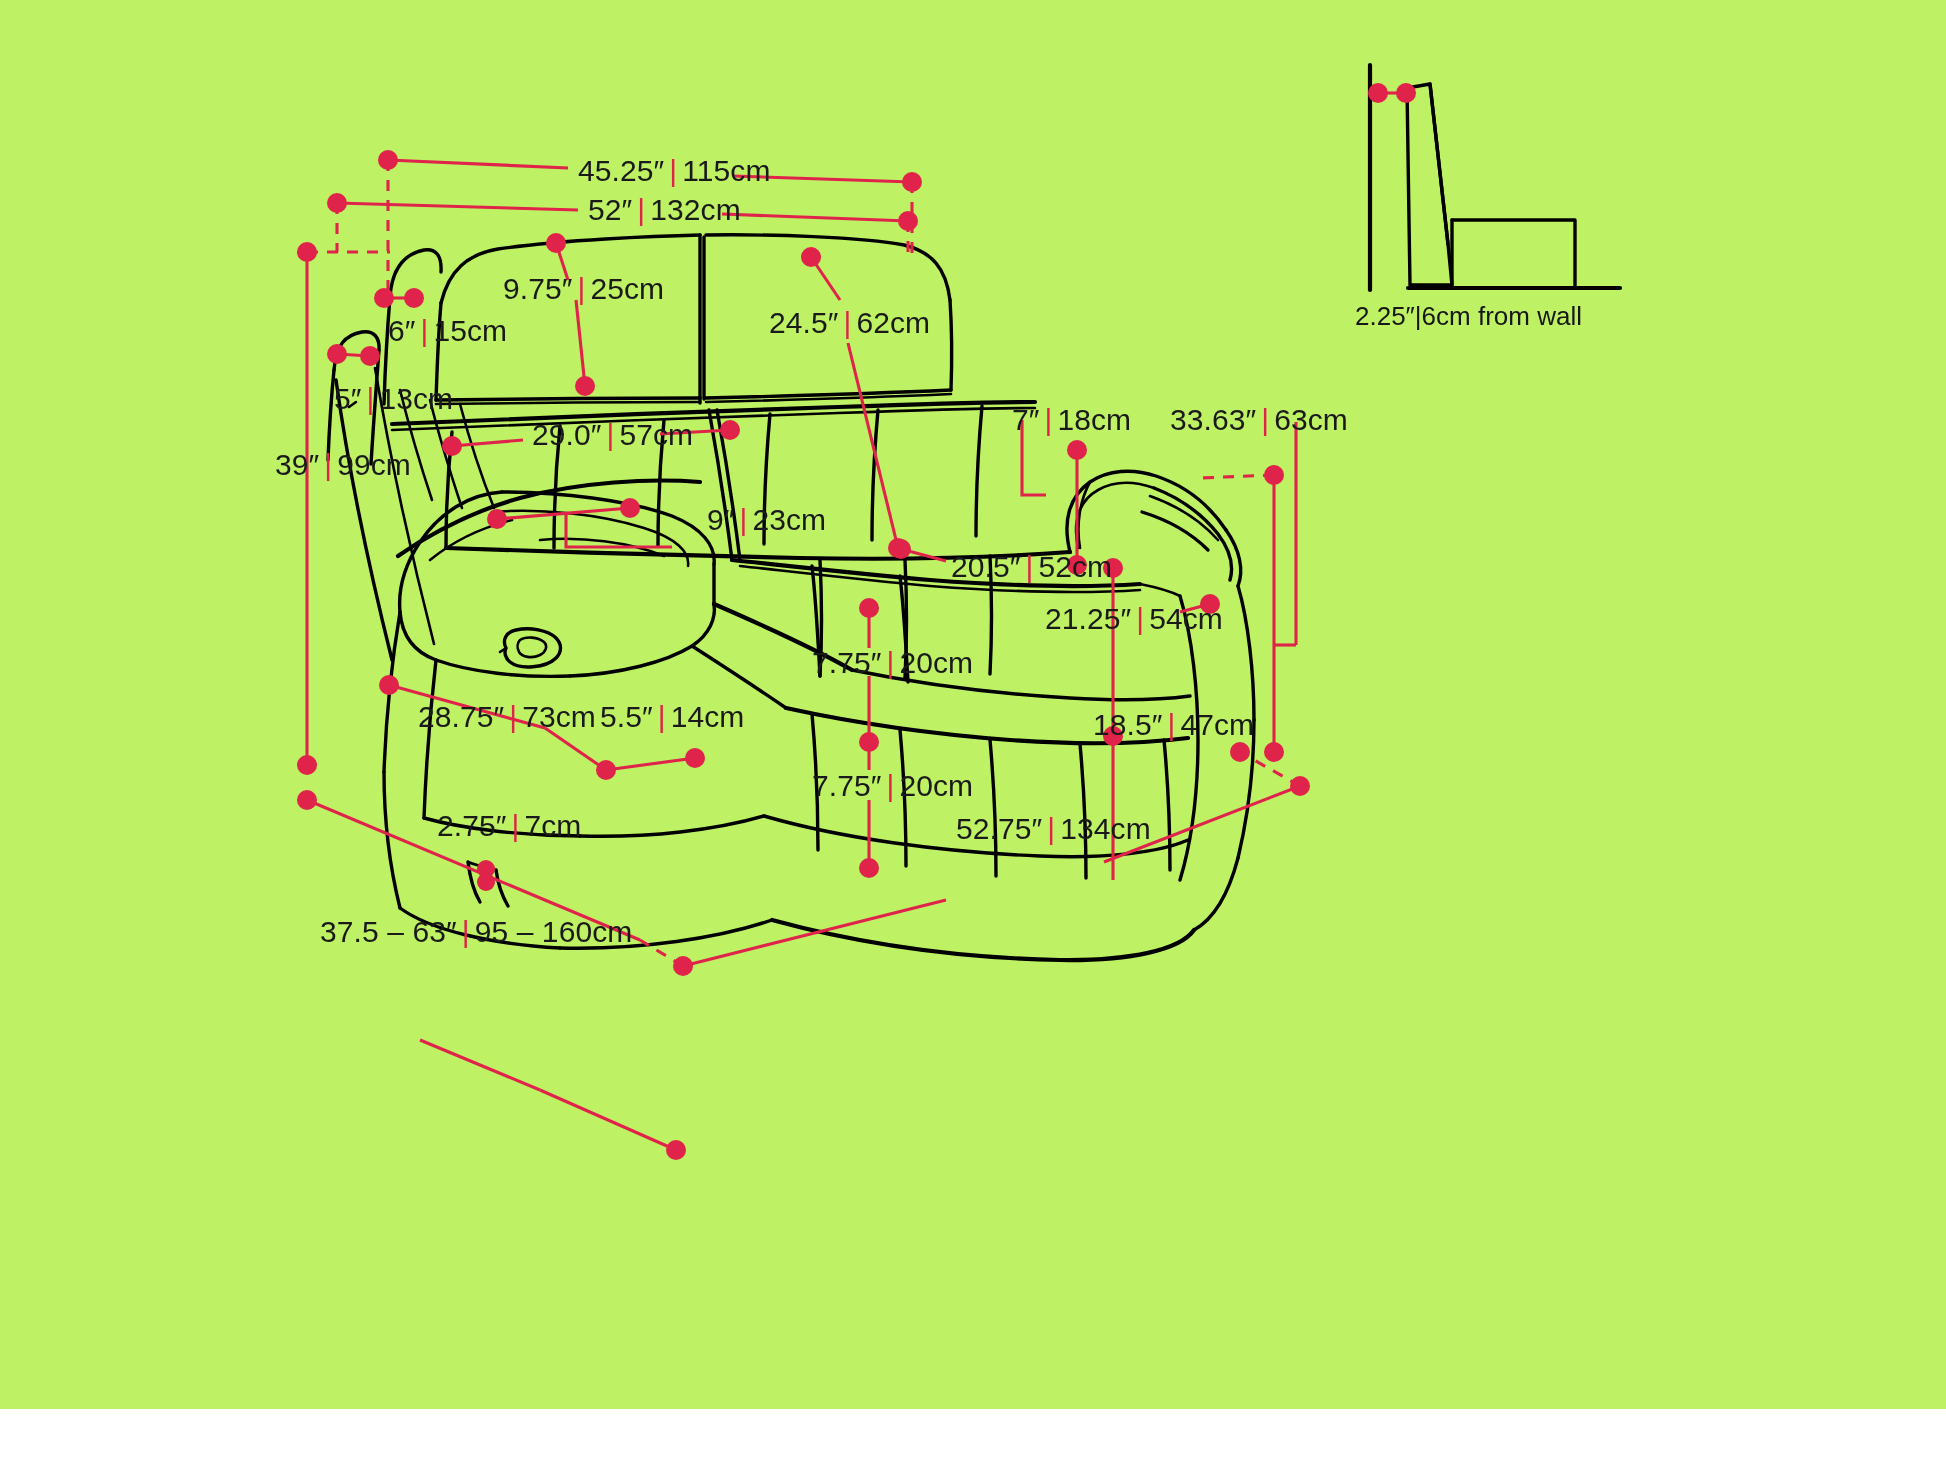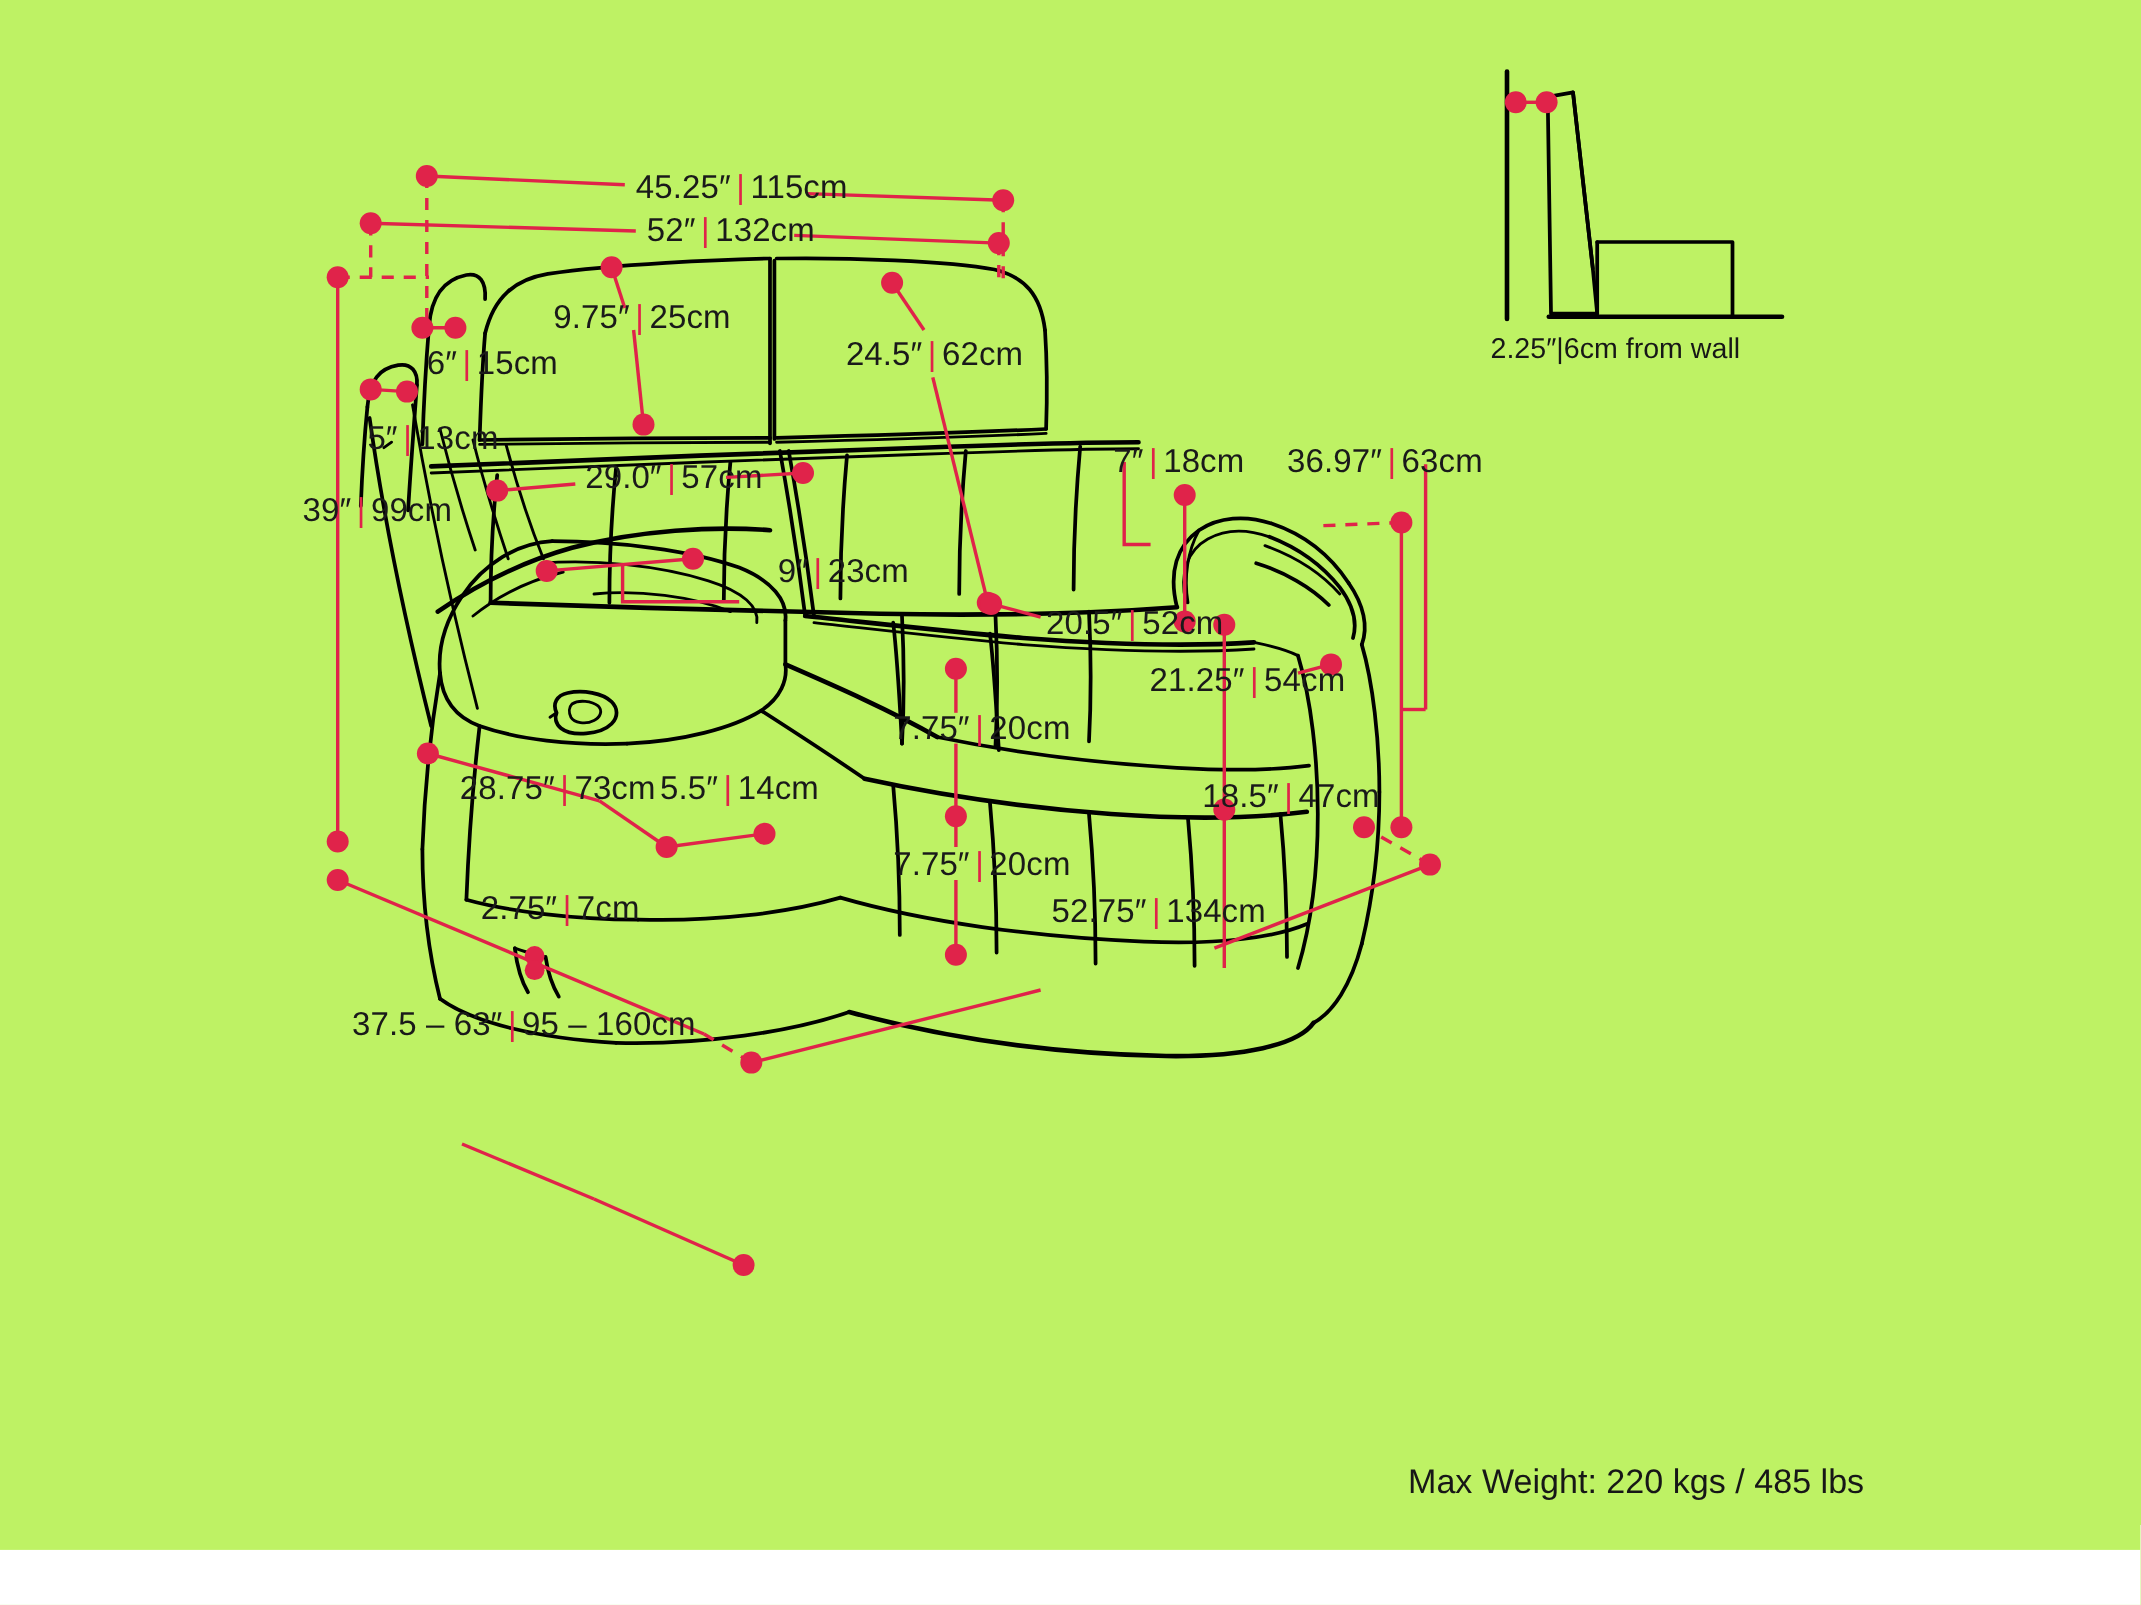--- a/index.html
+++ b/index.html
@@ -346,21 +346,21 @@
 
   <div class="dim-label" style="left:532px; top:420px;">
     <span>29.0″</span><span class="sep">|</span><span>57cm</span>
   </div>
 
   <div class="dim-label" style="left:1012px; top:405px;">
     <span>7″</span><span class="sep">|</span><span>18cm</span>
   </div>
 
   <div class="dim-label" style="left:1170px; top:405px;">
-    <span>36.97″</span><span class="sep">|</span><span>63cm</span>
+    <span>33.63″</span><span class="sep">|</span><span>63cm</span>
   </div>
 
   <div class="dim-label" style="left:275px; top:450px;">
     <span>39″</span><span class="sep">|</span><span>99cm</span>
   </div>
 
   <div class="dim-label" style="left:679px; top:505px;margin-left:28px;">
     <span>9″</span><span class="sep">|</span><span>23cm</span>
   </div>
 
@@ -401,15 +401,14 @@
   </div>
 
   <div class="dim-label" style="left:320px; top:917px;">
     <span>37.5 – 63″</span><span class="sep">|</span><span>95 – 160cm</span>
   </div>
 
   <div class="caption-label" style="left:1355px; top:303px;">
     <span>2.25″</span><span class="sep">|</span><span>6cm from wall</span>
   </div>
 
-  <div class="maxweight" style="left:1280px; top:1331px;">Max Weight: 220 kgs / 485 lbs</div>
 
 </div>
 
 </body></html>

